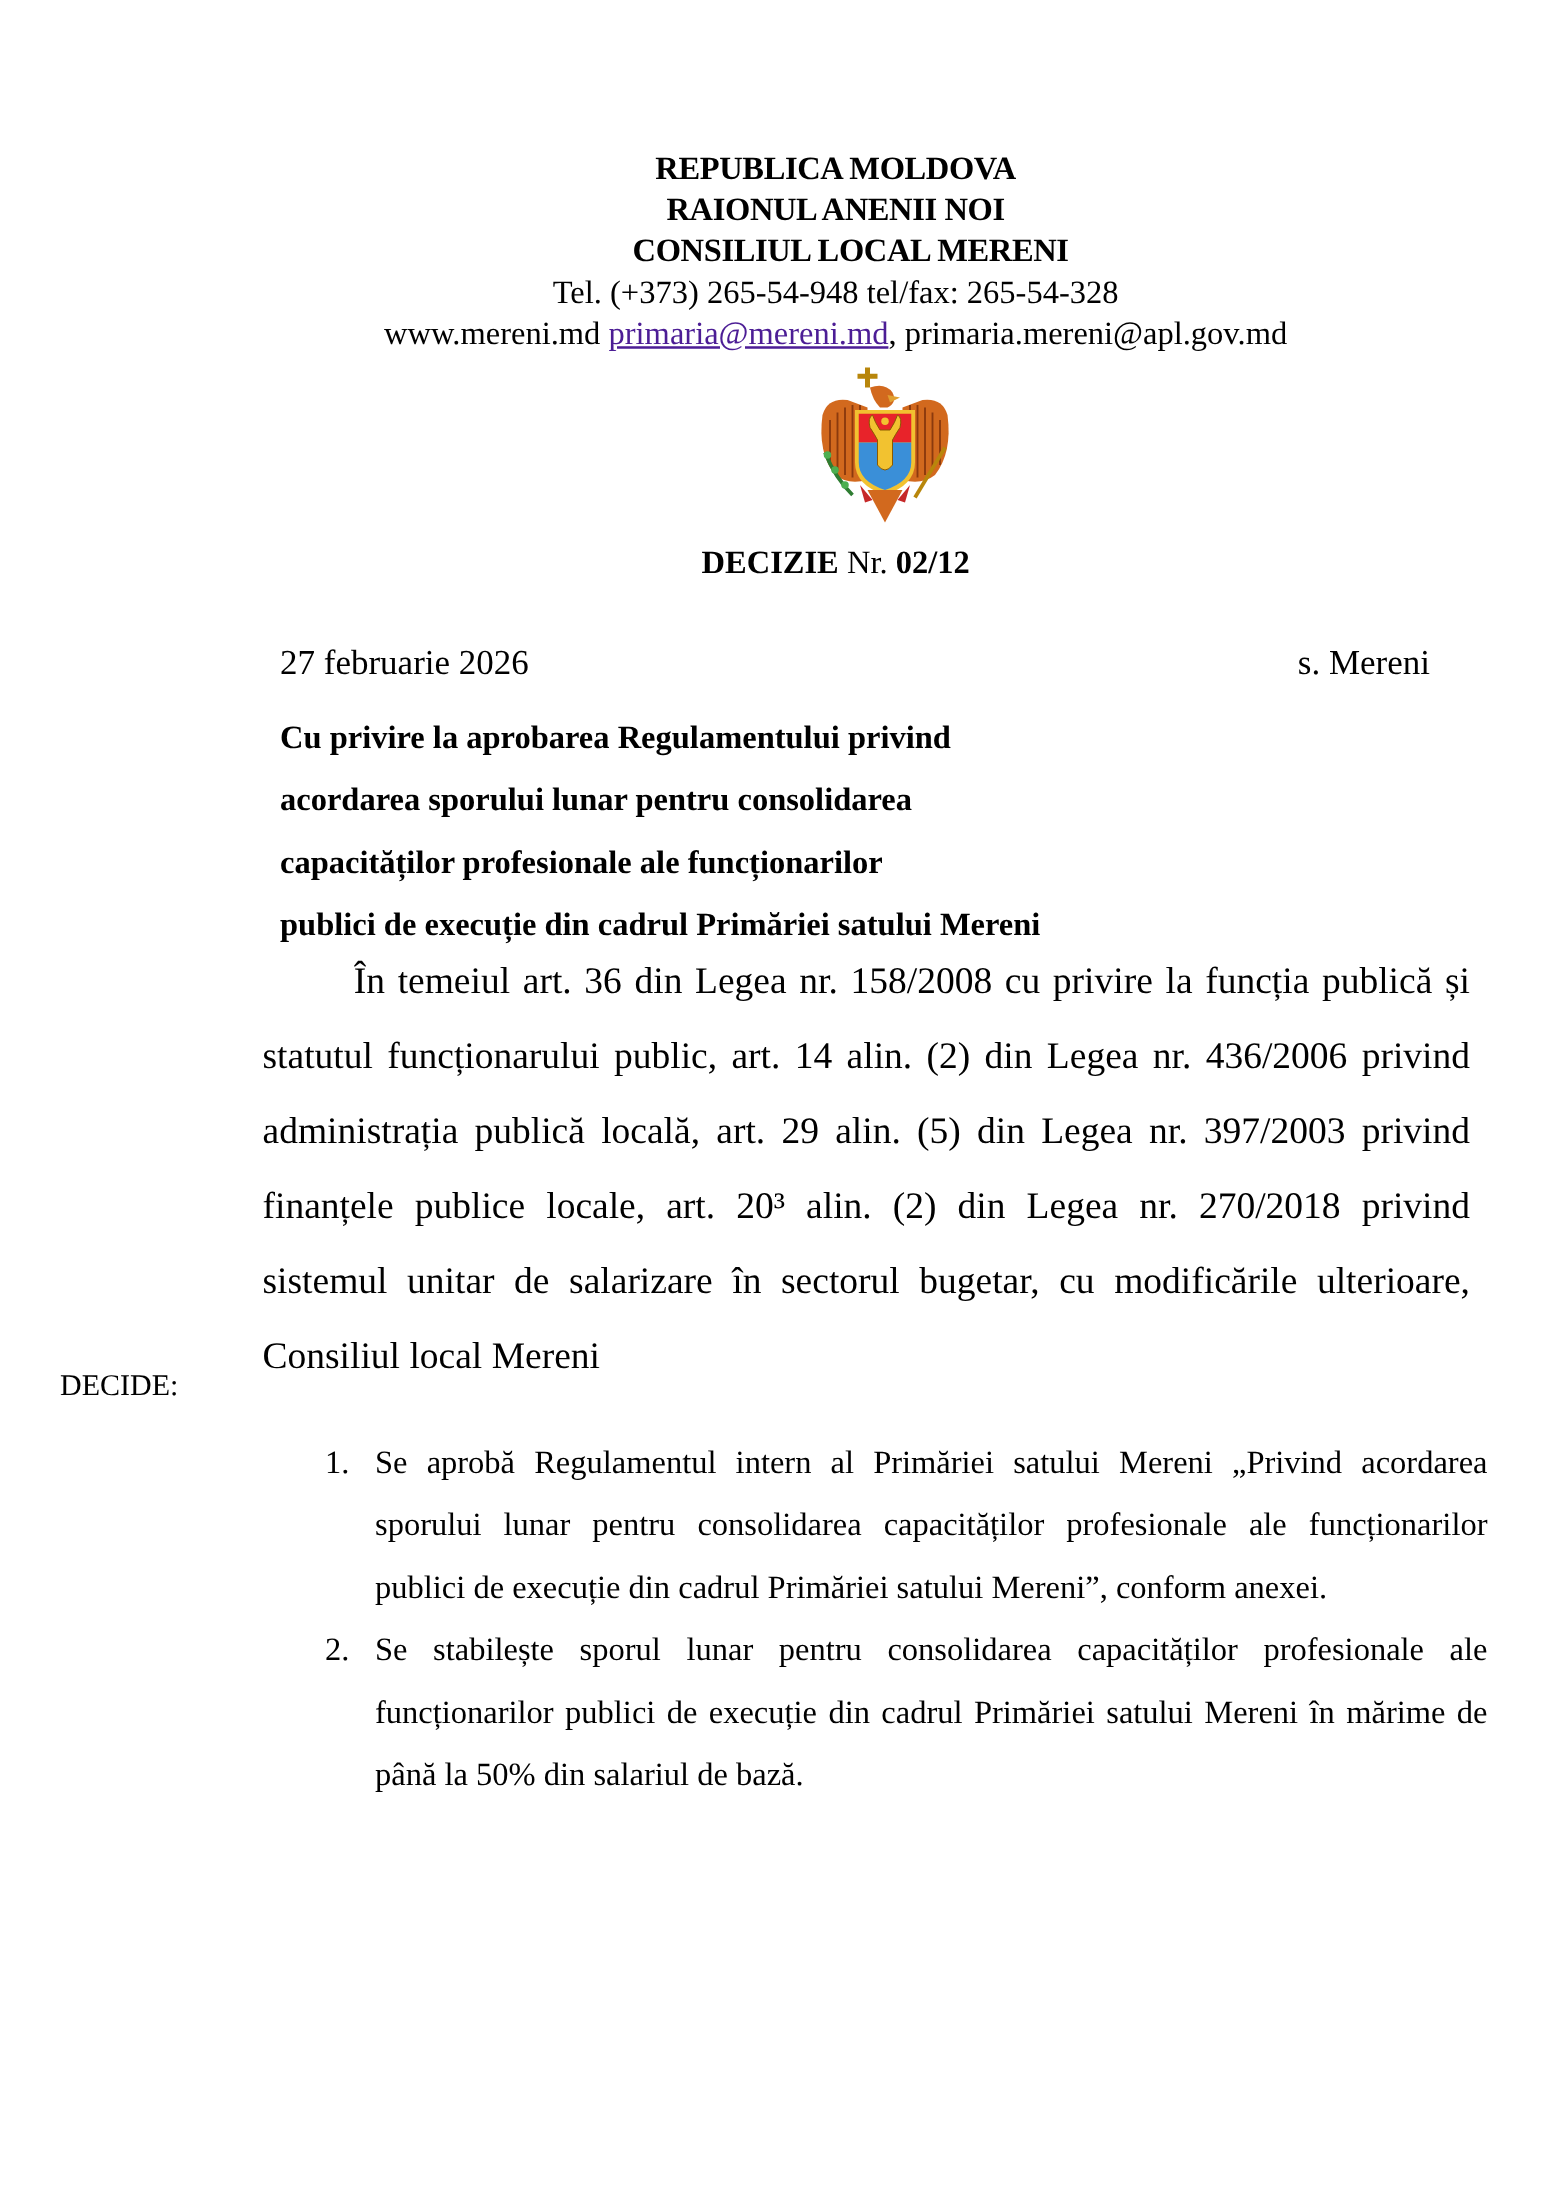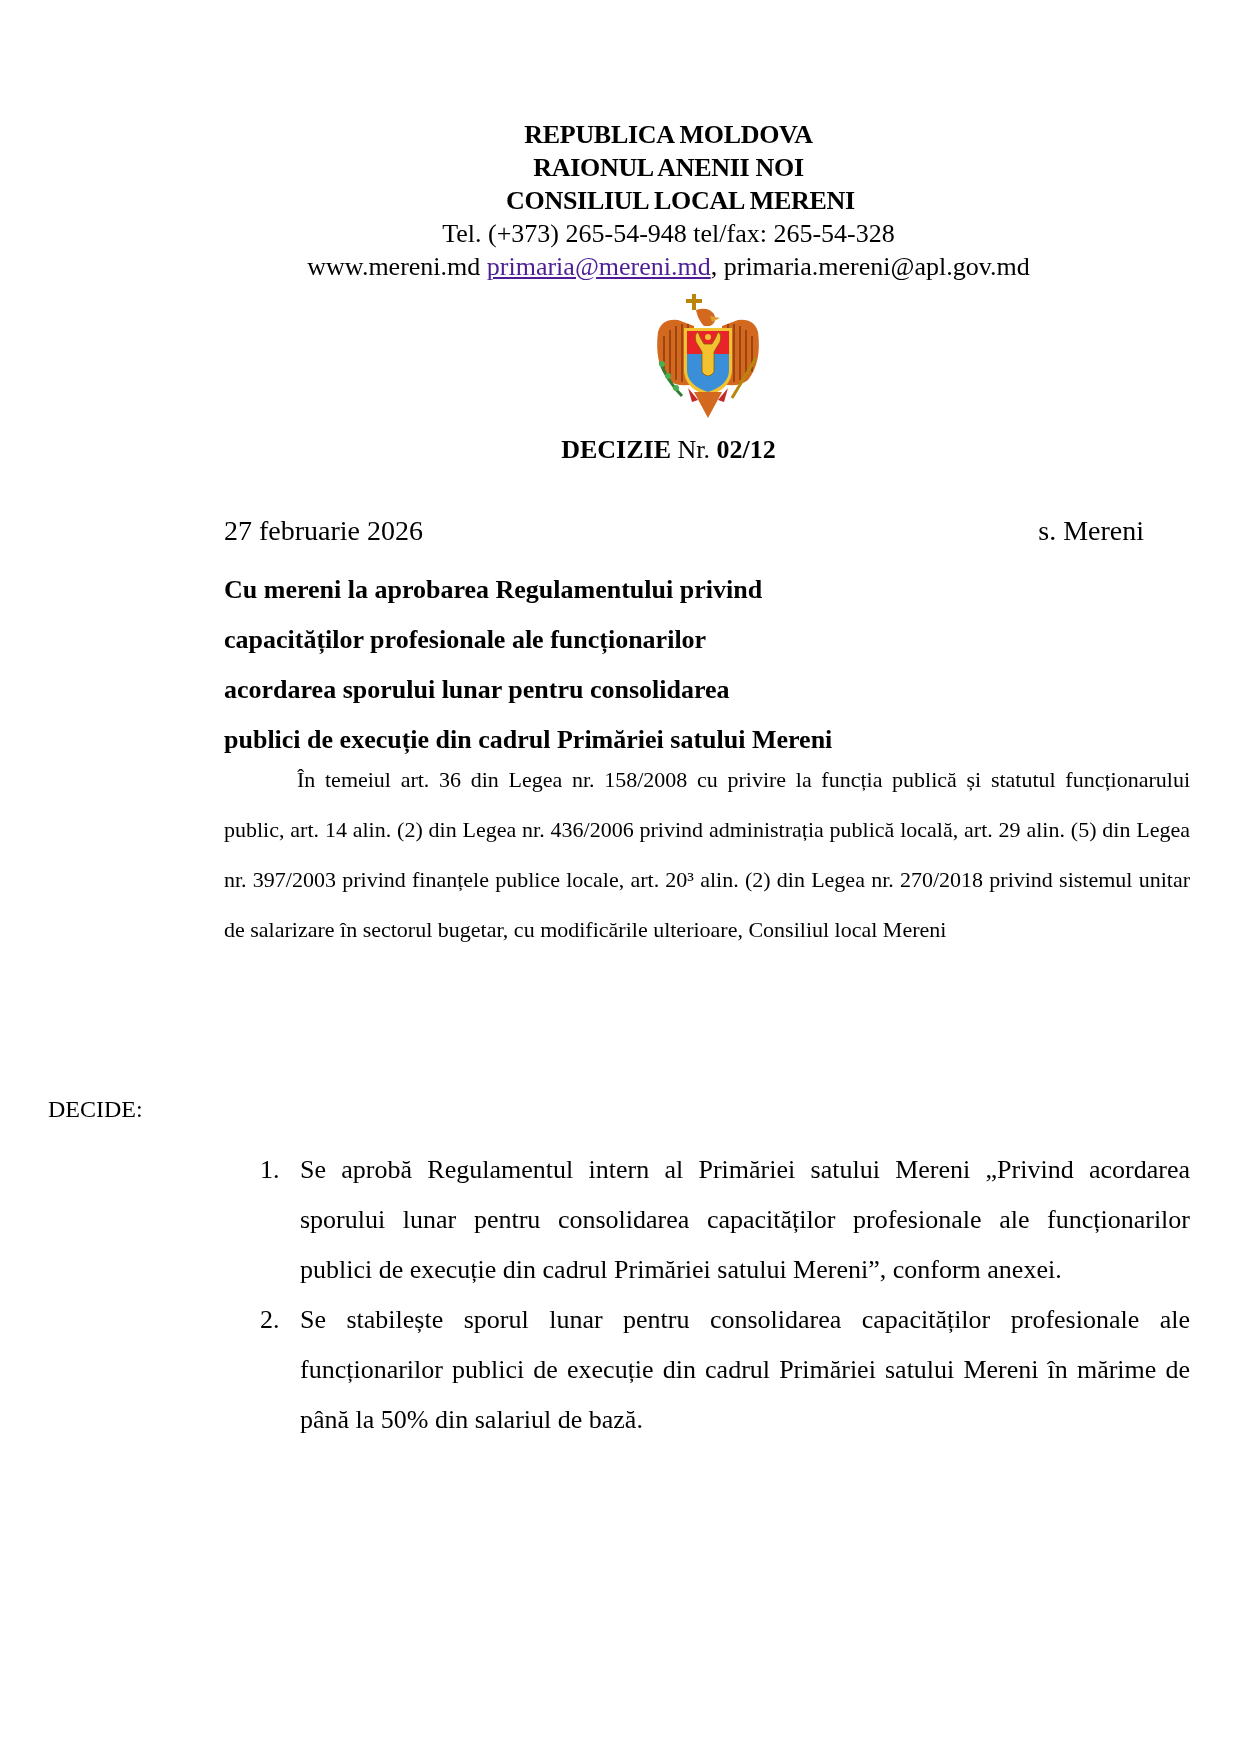--- a/index.html
+++ b/index.html
@@ -19,22 +19,22 @@
   .decision-title { position: absolute; left: 0; top: 433px; width: 1241px; text-align: center;
                     font-size: 26px; line-height: 33px; }
   .decision-title b { font-weight: bold; }
 
   .date-row { position: absolute; left: 176px; top: 514px; width: 920px; font-size: 28px; line-height: 33px; }
   .date-row .place { position: absolute; right: 0; top: 0; }
 
   .subject { position: absolute; left: 176px; top: 565px; width: 800px; font-size: 26px;
              font-weight: bold; line-height: 50px; }
 
-  .preamble { position: absolute; left: 176px; top: 755px; width: 966px; font-size: 22px;
-              line-height: 50px; text-align: justify; text-indent: 73px; }
+  .preamble { position: absolute; left: 162px; top: 755px; width: 966px; font-size: 30px;
+              line-height: 60px; text-align: justify; text-indent: 73px; }
 
   .decide { position: absolute; left: 0; top: 1094px; width: 1241px; text-align: left;
             font-size: 24px; font-weight: normal; line-height: 30px; }
 
   .items { position: absolute; left: 212px; top: 1145px; width: 930px; margin: 0; padding: 0; list-style: none; }
   .items li { position: relative; padding-left: 40px; font-size: 26px; line-height: 50px; text-align: justify; }
   .items li .num { position: absolute; left: 0; top: 0; }
   .items li + li { margin-top: 0; }
 </style>
 </head>
@@ -101,23 +101,23 @@
     <span>Nr.</span>
     <b>02/12</b>
   </div>
 
   <div class="date-row">
     <span>27 februarie 2026</span>
     <span class="place">s. Mereni</span>
   </div>
 
   <div class="subject">
-    <div>Cu mereni la aprobarea Regulamentului privind</div>
+    <div>Cu privire la aprobarea Regulamentului privind</div>
+    <div>acordarea sporului lunar pentru consolidarea</div>
     <div>capacităților profesionale ale funcționarilor</div>
-    <div>acordarea sporului lunar pentru consolidarea</div>
     <div>publici de execuție din cadrul Primăriei satului Mereni</div>
   </div>
 
   <div class="preamble">În temeiul art. 36 din Legea nr. 158/2008 cu privire la funcția publică și statutul funcționarului public, art. 14 alin. (2) din Legea nr. 436/2006 privind administrația publică locală, art. 29 alin. (5) din Legea nr. 397/2003 privind finanțele publice locale, art. 20³ alin. (2) din Legea nr. 270/2018 privind sistemul unitar de salarizare în sectorul bugetar, cu modificările ulterioare, Consiliul local Mereni</div>
 
   <div class="decide">DECIDE:</div>
 
   <ol class="items">
     <li>
       <span class="num">1.</span>

